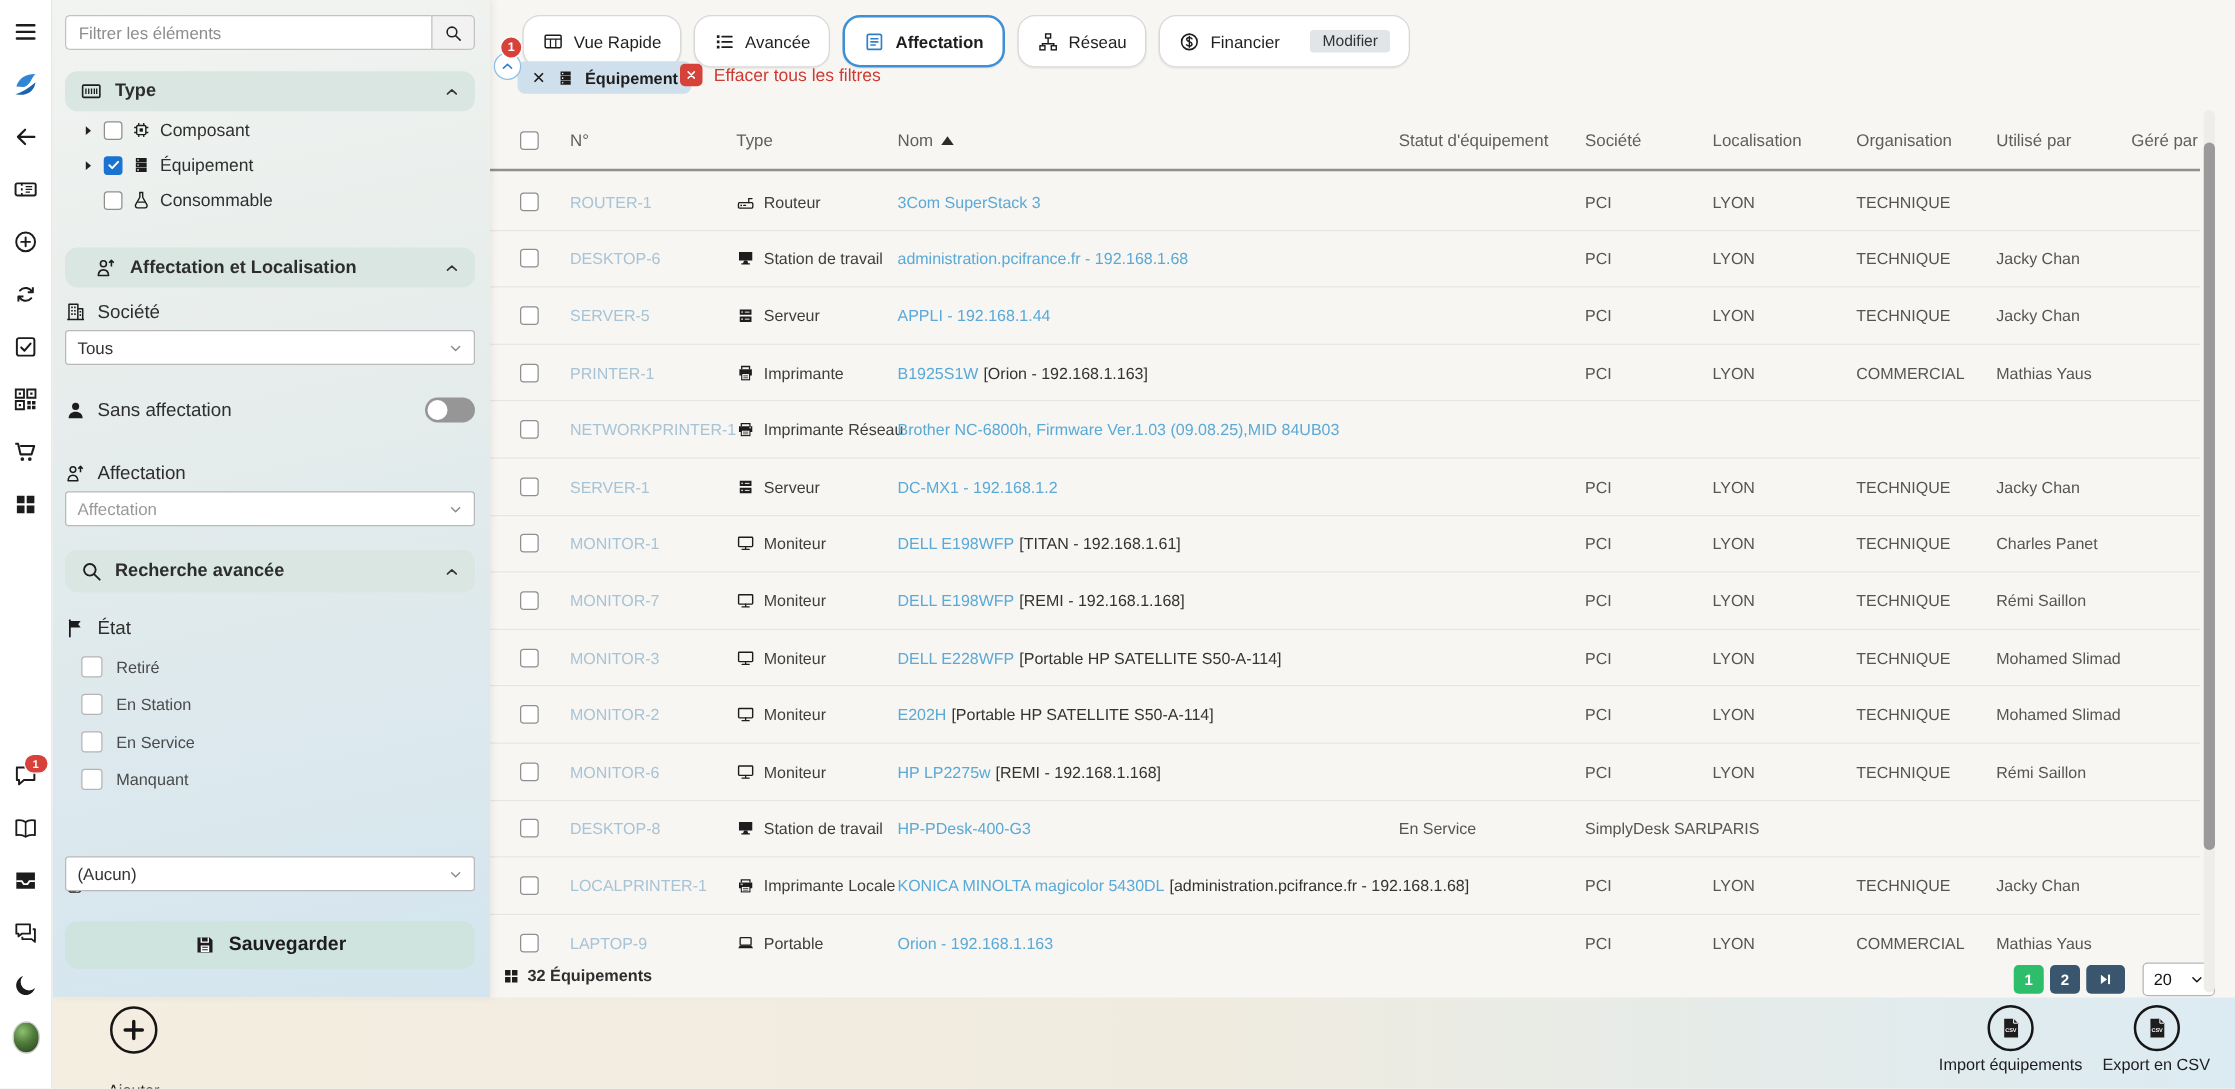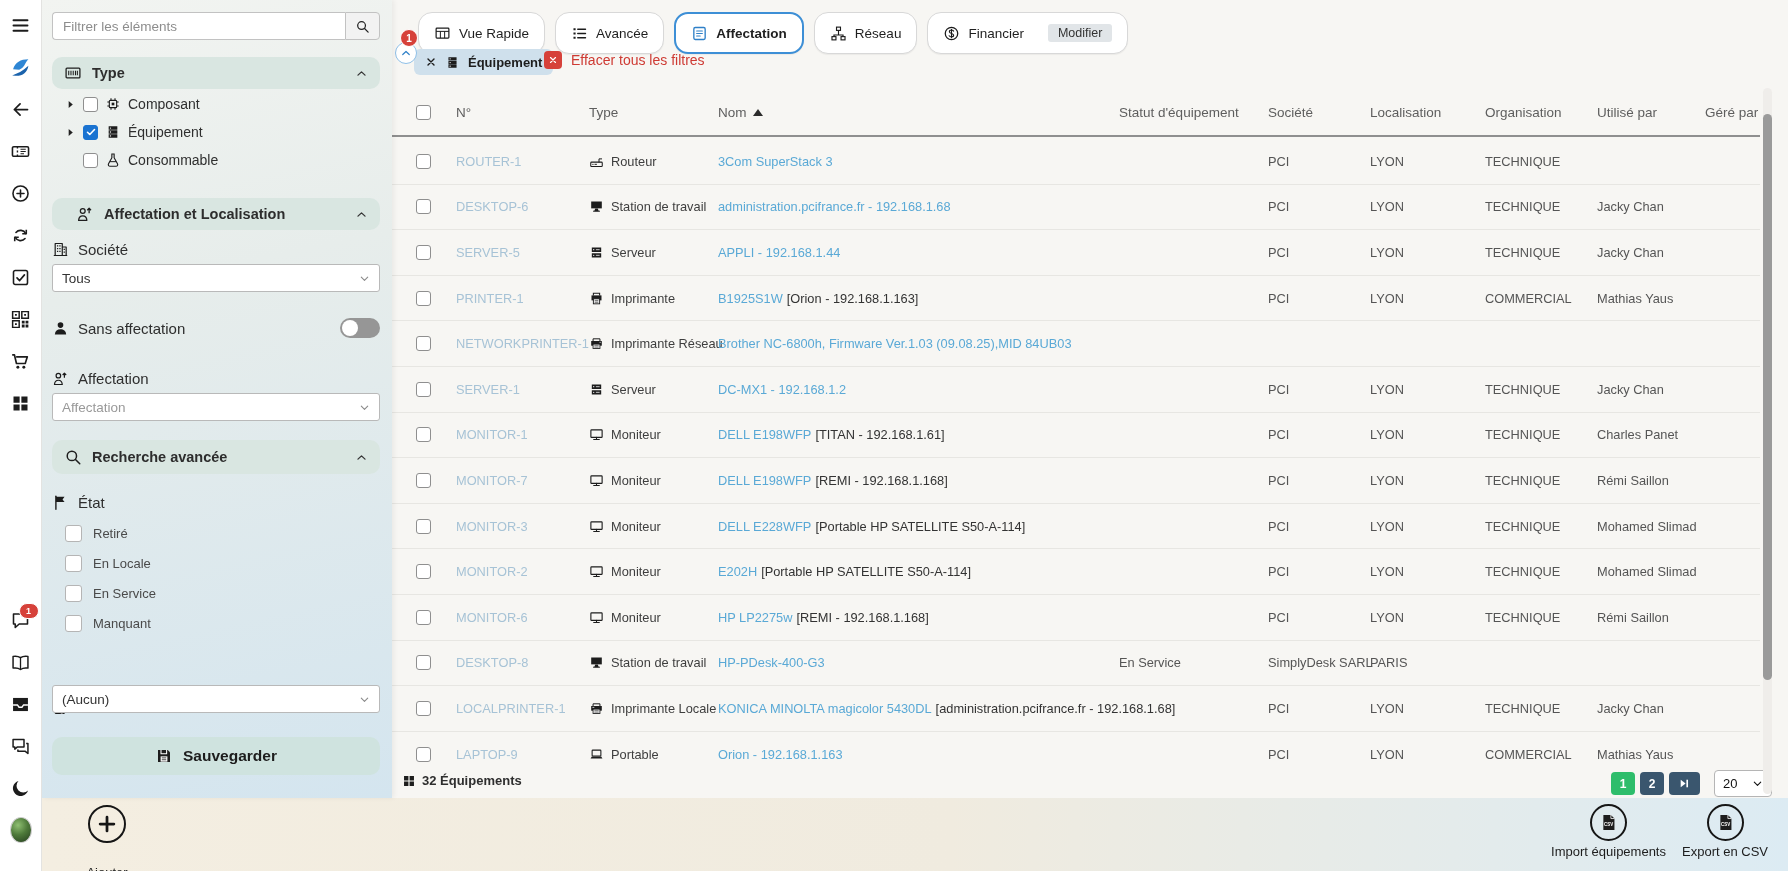--- a/index.html
+++ b/index.html
@@ -439,21 +439,21 @@
         </span>
       <span>État</span>
     </div>
     <div class="sb-abs" style="top:518px;" id="etat-list">
         <div class="etat-row">
           <span class="cbx"></span>
           <span>Retiré</span>
         </div>
         <div class="etat-row">
           <span class="cbx"></span>
-          <span>En Locale</span>
+          <span>En Station</span>
         </div>
         <div class="etat-row">
           <span class="cbx"></span>
           <span>En Service</span>
         </div>
         <div class="etat-row">
           <span class="cbx"></span>
           <span>Manquant</span>
         </div>
       </div>

